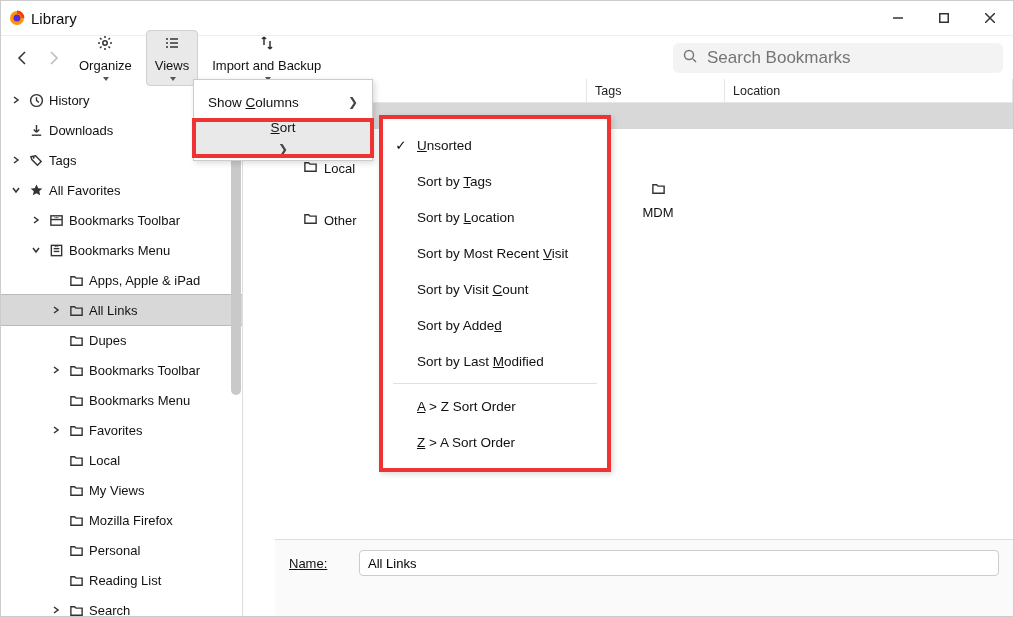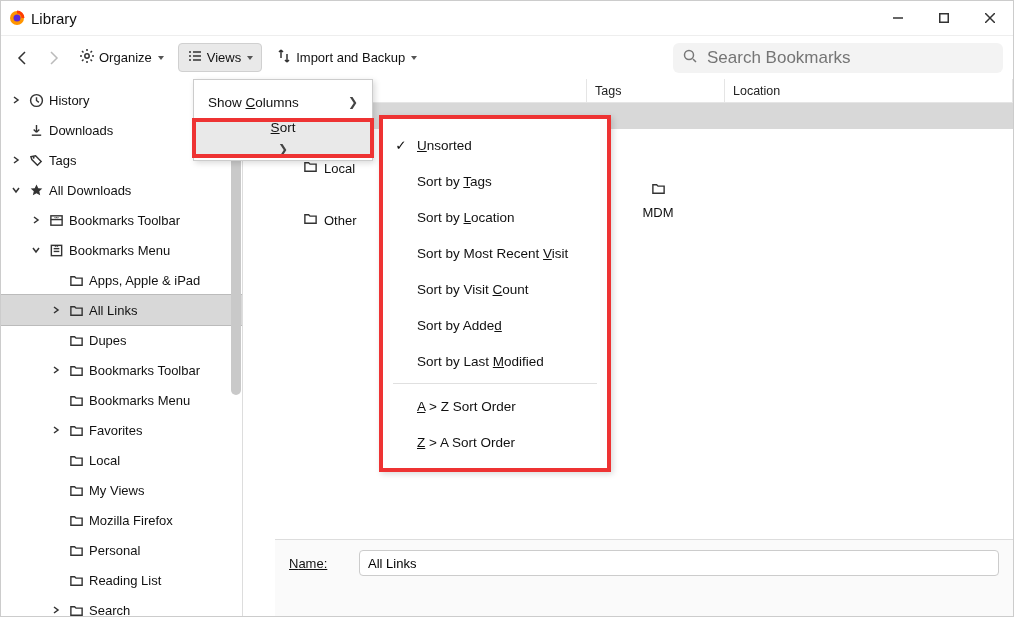--- a/index.html
+++ b/index.html
@@ -10,21 +10,21 @@
   .title-left { display:flex; align-items:center; gap:6px; }
   .firefox-icon { width:16px; height:16px; }
   .title-text { font-size:15px; }
   .title-controls { display:flex; }
   .title-btn { width:46px; height:34px; display:flex; align-items:center; justify-content:center; }
   .title-btn svg { width:10px; height:10px; }
   
   .toolbar { height:44px; display:flex; align-items:center; gap:6px; padding:0 10px; border-top:1px solid #eee; }
   .tb-btn-icon { width:24px; height:24px; display:flex; align-items:center; justify-content:center; color:#444; }
   .tb-btn-icon.disabled { color:#bbb; }
-  .tb-drop { display:flex; align-items:center; gap:4px; padding:4px 8px; border-radius:4px; }
+  .tb-drop { display:flex; align-items:center; gap:4px; padding:4px 8px; border-radius:4px;flex-direction:column; }
   .tb-drop.active { background:#e9e9e9; border:1px solid #d0d0d0; }
   .caret { width:0; height:0; border-left:3px solid transparent; border-right:3px solid transparent; border-top:4px solid #555; margin-left:2px; }
   .search-box { margin-left:auto; width:330px; height:30px; background:#f3f3f3; border-radius:6px; display:flex; align-items:center; padding:0 10px; color:#888; gap:8px; }
   .search-input { flex:1; border:none; background:transparent; outline:none; font-size:17px; color:#1d4ed8; }
   
   .content { position:absolute; top:78px; bottom:0; left:0; right:0; display:flex;gap:32px; }
   .sidebar { width:242px; border-right:1px solid #ddd; overflow-y:auto; position:relative; padding-top:6px; }
   .sidebar-inner { }
   .tree-row { display:flex; align-items:center; height:30px; padding-left:8px; gap:4px; white-space:nowrap; }
   .tree-row.selected { background:#d8d8d8; outline:1px solid #bbb; }
@@ -202,21 +202,21 @@
             <span class="twisty">
               <svg width="10" height="10" viewBox="0 0 10 10">
                 <path d="M2 3l3 4 3-4" fill="none" stroke="#333" stroke-width="1.5"></path>
               </svg>
             </span>
             <span class="icon-slot">
               <svg width="15" height="15" viewBox="0 0 16 16">
                 <path d="M8 1.5l1.9 4 4.3.4-3.2 2.9.9 4.2L8 11l-3.9 2 1-4.2L1.8 5.9l4.3-.4z" fill="#333"></path>
               </svg>
             </span>
-            <span class="tree-label">All Downloads</span>
+            <span class="tree-label">All Favorites</span>
           </div>
           <div class="tree-row indent-1">
             <span class="twisty">
               <svg width="10" height="10" viewBox="0 0 10 10">
                 <path d="M3 2l4 3-4 3" fill="none" stroke="#333" stroke-width="1.5"></path>
               </svg>
             </span>
             <span class="icon-slot">
               <svg width="15" height="15" viewBox="0 0 16 16">
                 <rect x="2" y="3" width="12" height="10" class="stroke"></rect>

